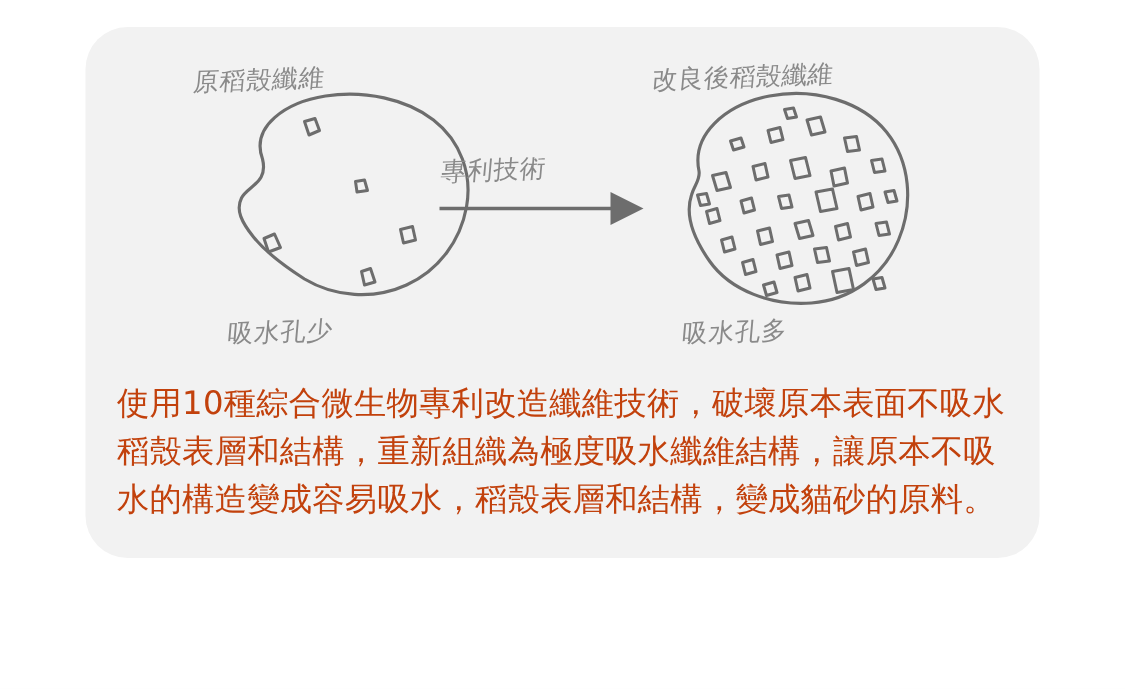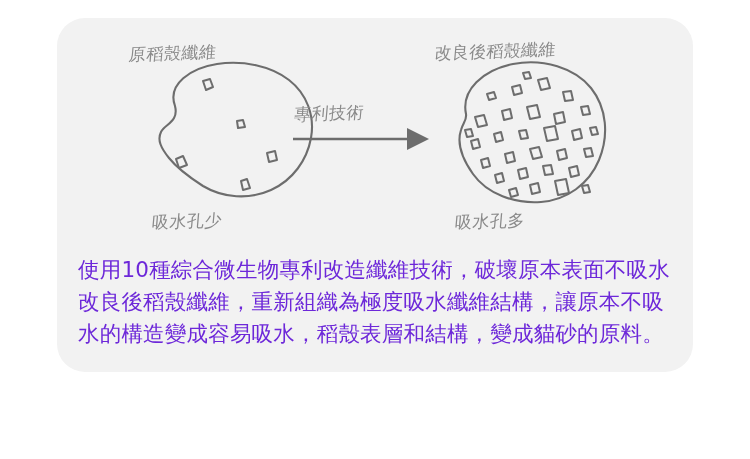--- a/index.html
+++ b/index.html
@@ -66,21 +66,21 @@
   #label-arrow-caption    { left: 237px; top: 84px; }
   #label-original-pores   { left: 95px;  top: 192px; }
   #label-improved-pores   { left: 398px; top: 192px; }
 
   
   #body-text {
     position: absolute;
     left: 21px;
     top: 236px;
     width: 600px;
-    color: #6d28d9;
+    color: #c2410c;
     font-size: 21.5px;
     line-height: 32px;
     letter-spacing: 0.2px;
     font-family: "DejaVu Sans", "Liberation Sans", sans-serif;
   }
   #body-text .tline {
     display: block;
     white-space: nowrap;
   }
 </style>
@@ -171,18 +171,18 @@
 
       <div class="hand-label" id="label-arrow-caption">專利技術</div>
 
       <div class="hand-label" id="label-original-pores">吸水孔少</div>
 
       <div class="hand-label" id="label-improved-pores">吸水孔多</div>
     </div>
 
     <div id="body-text">
       <span class="tline">使用10種綜合微生物專利改造纖維技術，破壞原本表面不吸水</span>
-      <span class="tline">改良後稻殼纖維，重新組織為極度吸水纖維結構，讓原本不吸</span>
+      <span class="tline">稻殼表層和結構，重新組織為極度吸水纖維結構，讓原本不吸</span>
       <span class="tline">水的構造變成容易吸水，稻殼表層和結構，變成貓砂的原料。</span>
     </div>
 
   </div>
 </div>
 
 </body></html>

